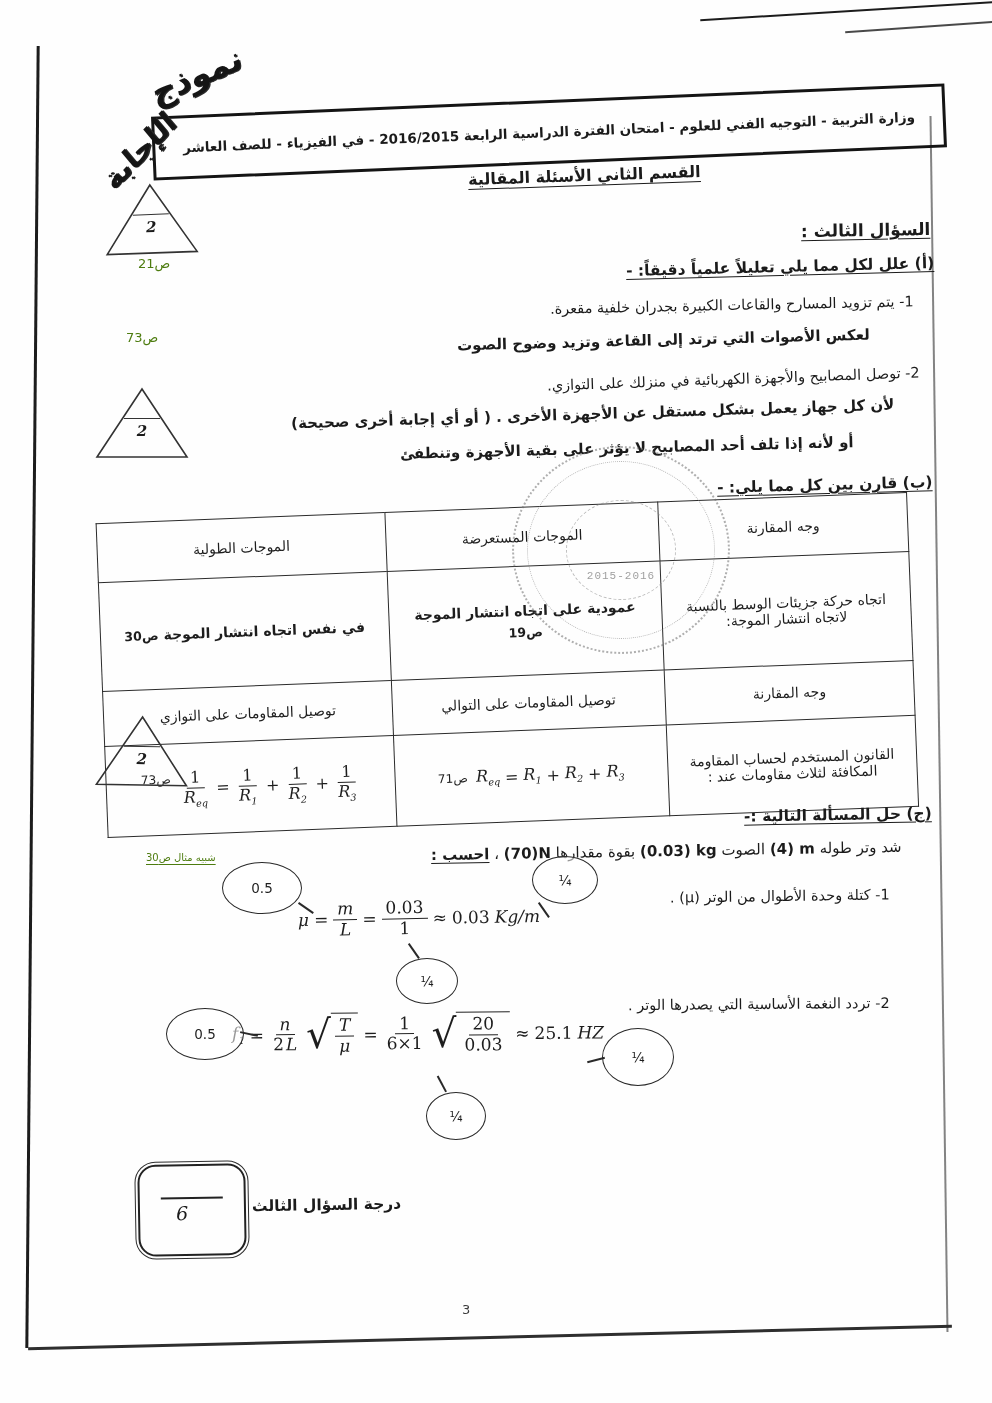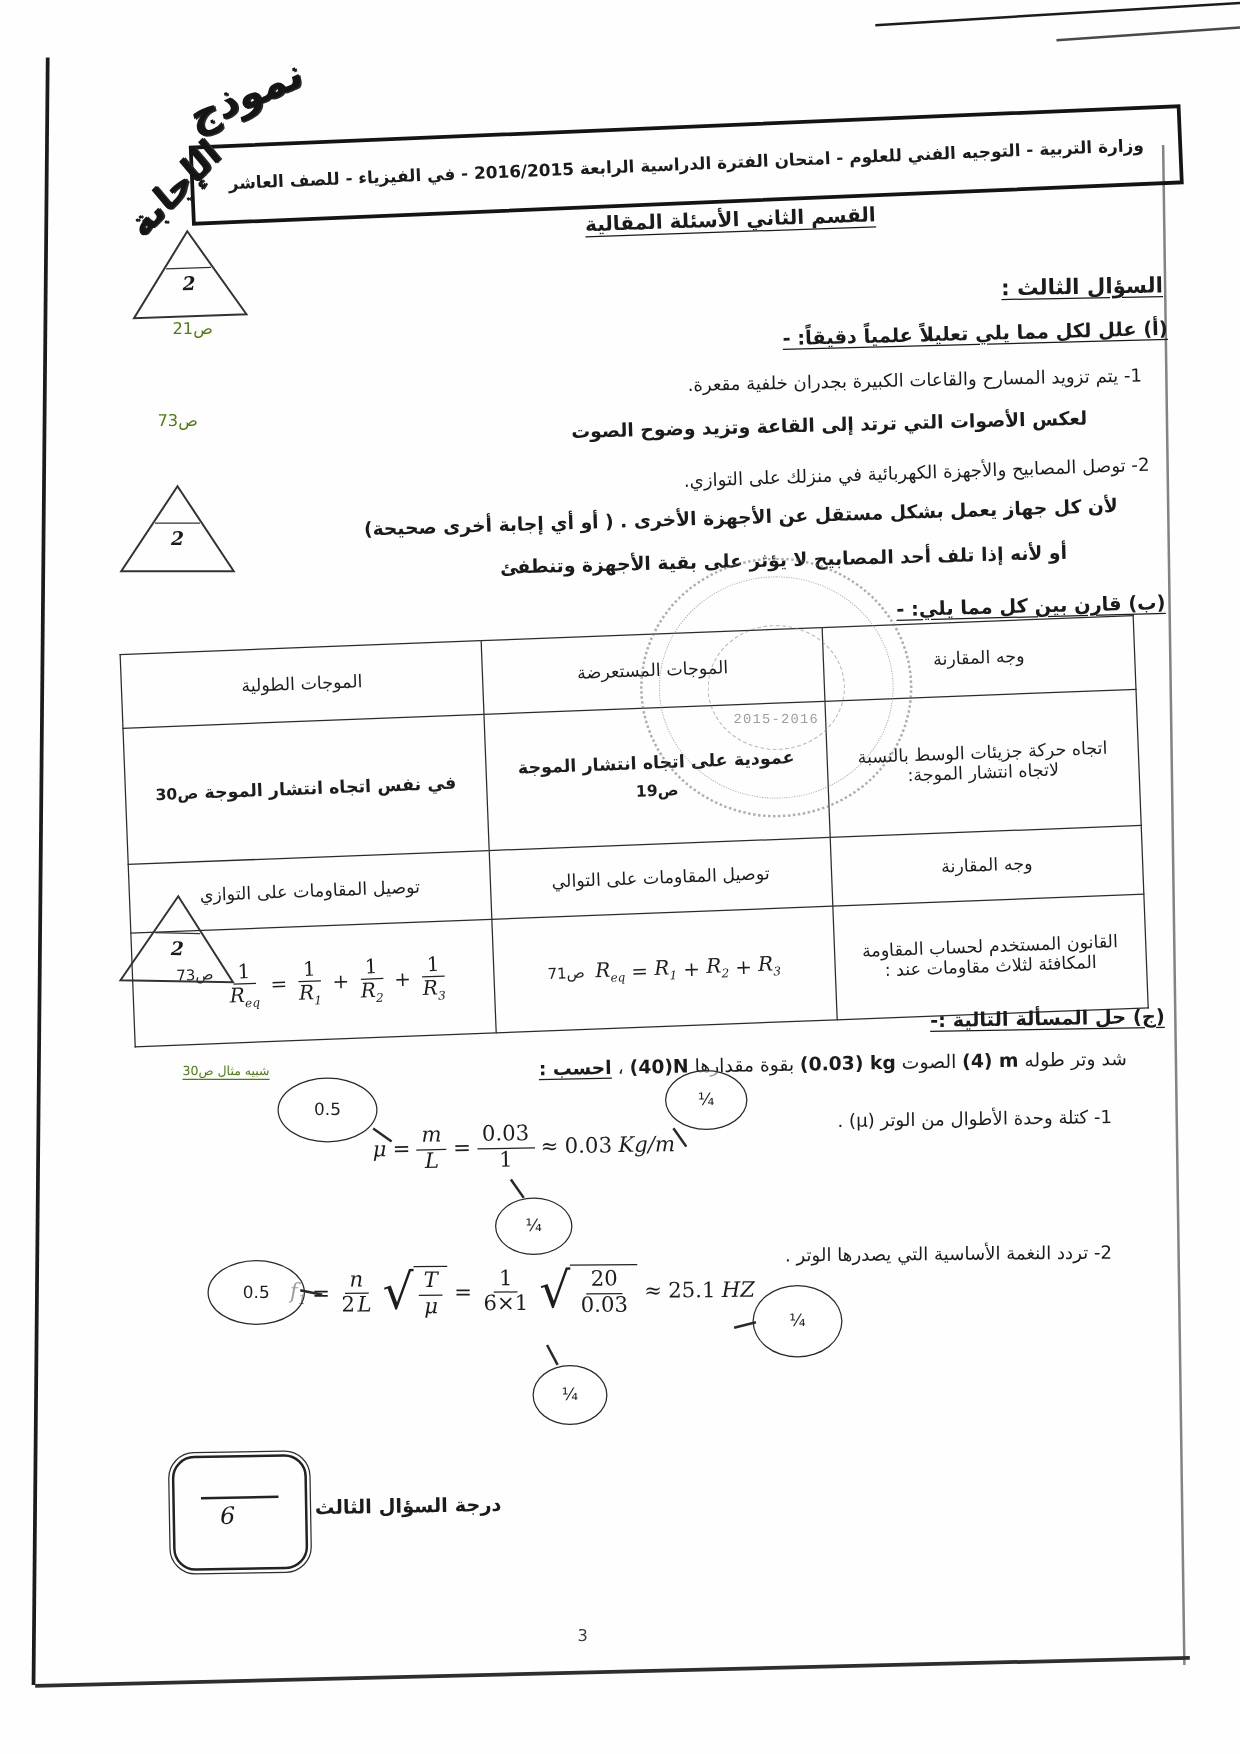--- a/index.html
+++ b/index.html
@@ -213,21 +213,21 @@
   </div>
 
   <div class="t-line bold u" style="right:60px;top:806px;font-size:15.5px;transform:rotate(-1deg);">(ج) حل المسألة التالية :-</div>
 
   <div class="t-line" style="right:90px;top:842px;font-size:15px;transform:rotate(-1deg);">
     <span>شد وتر طوله</span>
     <span class="bold" dir="ltr">(4) m</span>
     <span>الصوت</span>
     <span class="bold" dir="ltr">(0.03) kg</span>
     <span>بقوة مقدارها</span>
-    <span class="bold" dir="ltr">(40)N</span>
+    <span class="bold" dir="ltr">(70)N</span>
     <span>،</span>
     <span class="bold u">احسب :</span>
   </div>
 
   <div class="t-line" style="right:102px;top:888px;transform:rotate(-0.8deg);">1- كتلة وحدة الأطوال من الوتر (μ) .</div>
 
   <div class="eq-line" style="left:298px;top:898px;transform:rotate(-1deg);">
     <span class="eq">
         <span class="mvar">μ</span>
         <span class="mop">=</span>

